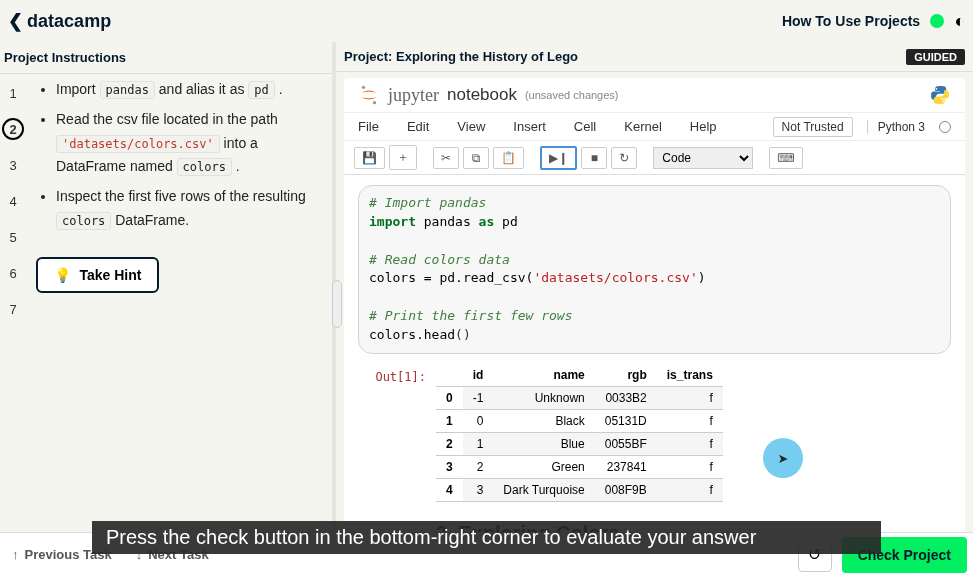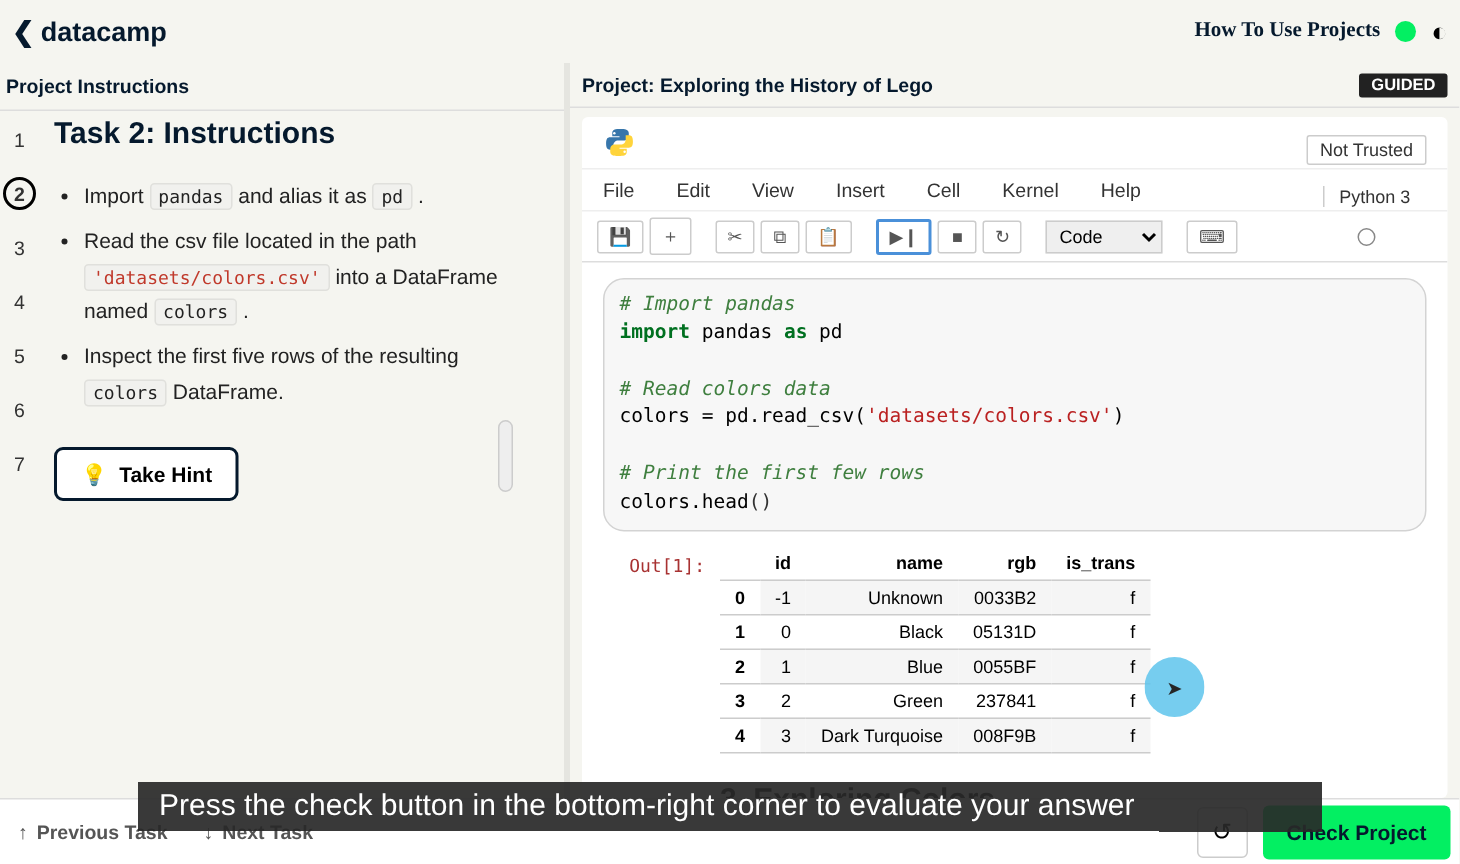--- a/index.html
+++ b/index.html
@@ -1,24 +1,24 @@
 <!DOCTYPE html>
 <html><head>
 <meta charset="utf-8">
 <style>
 * { box-sizing: border-box; margin: 0; padding: 0; }
 body { font-family: -apple-system, BlinkMacSystemFont, "Segoe UI", Arial, sans-serif; background: #f5f5f0; width: 973px; height: 576px; overflow: hidden; position: relative; }
 .topbar { display: flex; justify-content: space-between; align-items: center; padding: 6px 8px; height: 42px; background: #f5f5f0; }
 .logo { font-weight: 700; font-size: 18px; color: #05192d; display: flex; align-items: center; gap: 4px; }
 .logo-icon { font-weight: 900; }
 .topbar-right { display: flex; align-items: center; gap: 10px; }
-.howto { font-weight: 700; font-size: 14px; color: #05192d; font-family: Liberation Serif, serif; }
+.howto { font-weight: 700; font-size: 14px; color: #05192d; }
 .status-dot { width: 14px; height: 14px; background: #03ef62; border-radius: 50%; }
 .main { display: flex; height: calc(576px - 42px - 44px); }
-.left-col { width: 380px; display: flex; flex-direction: column; border-right: 4px solid #e5e5e0; }
+.left-col { width: 336px; display: flex; flex-direction: column; border-right: 4px solid #e5e5e0; }
 .left-header { padding: 8px 4px; font-weight: 700; font-size: 13px; color: #05192d; border-bottom: 1px solid #ddd; }
 .left-body { display: flex; flex: 1; overflow: hidden; }
 .task-nav { width: 26px; display: flex; flex-direction: column; gap: 14px; padding-top: 8px; align-items: center; }
 .task-num { font-size: 13px; color: #333; width: 22px; height: 22px; display: flex; align-items: center; justify-content: center; border-radius: 50%; cursor: pointer; }
 .task-num.active { border: 2px solid #000; font-weight: 700; }
 .instructions { flex: 1; padding: 4px 14px 10px 10px; overflow: auto; }
 .instructions h2 { font-size: 20px; font-weight: 800; color: #05192d; margin-bottom: 18px; }
 .instructions ul { padding-left: 20px; }
 .instructions li { font-size: 14px; line-height: 1.7; color: #222; margin-bottom: 6px; }
 code.inline { background: #f1f1ee; border: 1px solid #e0e0dc; border-radius: 3px; padding: 1px 5px; font-family: Menlo, Consolas, monospace; font-size: 12px; }
@@ -30,29 +30,29 @@
 .guided-badge { background: #222; color: #fff; font-size: 11px; font-weight: 700; padding: 2px 8px; border-radius: 2px; }
 .jupyter-wrap { background: #fff; margin: 6px 8px 0 8px; flex: 1; display: flex; flex-direction: column; overflow: hidden; border-radius: 4px; }
 .jupyter-header { display: flex; justify-content: space-between; align-items: center; padding: 6px 14px; border-bottom: 1px solid #eee; }
 .jup-brand { display: flex; align-items: center; gap: 8px; }
 .jup-logo-text { font-family: Georgia, serif; font-size: 18px; color: #666; }
 .nb-name { font-size: 17px; color: #333; }
 .unsaved { font-size: 11px; color: #888; }
 .py-logo { width: 22px; height: 22px; }
 .jup-menu { display: flex; gap: 28px; padding: 4px 14px; font-size: 13px; color: #333; border-bottom: 1px solid #eee; align-items: center; height: 28px; }
 .jup-menu-item { cursor: pointer; }
-.jup-menu-right { margin-left: auto; display: flex; align-items: center; gap: 14px; font-size: 12px; flex-direction: column; }
+.jup-menu-right { margin-left: auto; display: flex; align-items: center; gap: 14px; font-size: 12px; }
 .not-trusted { border: 1px solid #ccc; padding: 2px 8px; border-radius: 2px; cursor: pointer; }
 .kernel-name { color: #333; border-left: 1px solid #ccc; padding-left: 10px; }
 .kernel-ind { width: 12px; height: 12px; border: 1px solid #888; border-radius: 50%; }
 .jup-toolbar { display: flex; gap: 4px; padding: 4px 10px; border-bottom: 1px solid #ddd; align-items: center; height: 34px; }
 .tb-btn { border: 1px solid #ccc; background: #fff; padding: 3px 7px; font-size: 12px; border-radius: 2px; cursor: pointer; min-width: 26px; text-align: center; color: #555; }
 .tb-btn.selected { border: 2px solid #4a90d9; }
 .tb-sep { width: 8px; }
-.tb-select { border: 1px solid #ccc; padding: 2px 4px; font-size: 12px; width: 78px; }
+.tb-select { border: 1px solid #ccc; padding: 2px 4px; font-size: 12px; width: 100px; }
 .nb-body { flex: 1; overflow: auto; padding: 10px 14px; }
 .cell { display: flex; margin-bottom: 10px; }
 .prompt { width: 78px; text-align: right; padding-right: 10px; font-family: Menlo, Consolas, monospace; font-size: 12px; padding-top: 6px; }
 .prompt.in { color: #2e3f8f; }
 .prompt.out { color: #a83232; }
 .cell-content { flex: 1; }
 .code-box { border: 1px solid #d3d3d3; background: #f7f7f7; padding: 8px 10px; font-family: Menlo, Consolas, monospace; font-size: 13px; line-height: 1.45; border-radius: 14px; }
 .c-comment { color: #3f7f3f; font-style: italic; }
 .c-kw { color: #007020; font-weight: 700; }
 .c-str { color: #ba2121; }
@@ -94,21 +94,20 @@
       <div class="task-nav">
         <div class="task-num">1</div>
         <div class="task-num active">2</div>
         <div class="task-num">3</div>
         <div class="task-num">4</div>
         <div class="task-num">5</div>
         <div class="task-num">6</div>
         <div class="task-num">7</div>
       </div>
       <div class="instructions">
-        <h2>Task 2: Instructions</h2>
         <ul>
           <li>
             <span>Import </span><code class="inline">pandas</code><span> and alias it as </span><code class="inline">pd</code><span> .</span>
           </li>
           <li>
             <span>Read the csv file located in the path </span><code class="inline path">'datasets/colors.csv'</code><span> into a DataFrame named </span><code class="inline">colors</code><span> .</span>
           </li>
           <li>
             <span>Inspect the first five rows of the resulting </span><code class="inline">colors</code><span> DataFrame.</span>
           </li>
@@ -122,20 +121,31 @@
   </div>
 
   <div class="right-col">
     <div class="right-header">
       <span class="proj-title">Project: Exploring the History of Lego</span>
       <span class="guided-badge">GUIDED</span>
     </div>
     <div class="jupyter-wrap">
 
       <div class="jupyter-header">
+        <div class="jup-brand">
+          <svg class="py-logo" viewBox="0 0 40 40">
+              <circle cx="10" cy="6" r="3" fill="#999"></circle>
+              <path d="M6 16 Q20 8 34 16 Q20 12 6 16" fill="#f37626"></path>
+              <path d="M6 24 Q20 32 34 24 Q20 28 6 24" fill="#f37626"></path>
+              <circle cx="30" cy="34" r="3" fill="#999"></circle>
+            </svg>
+          <span class="jup-logo-text">jupyter</span>
+          <span class="nb-name">notebook</span>
+          <span class="unsaved">(unsaved changes)</span>
+        </div>
         <svg width="22" height="22" viewBox="0 0 32 32">
             <path d="M15 3c-4 0-6 1-6 4v3h7v1H7c-3 0-4 2-4 6s1 6 4 6h3v-4c0-3 2-5 5-5h6c2 0 4-2 4-4V7c0-3-3-4-6-4h-4z" fill="#3776ab"></path>
             <circle cx="11" cy="7" r="1.2" fill="#fff"></circle>
             <path d="M17 29c4 0 6-1 6-4v-3h-7v-1h9c3 0 4-2 4-6s-1-6-4-6h-3v4c0 3-2 5-5 5h-6c-2 0-4 2-4 4v3c0 3 3 4 6 4h4z" fill="#ffd43b"></path>
             <circle cx="21" cy="25" r="1.2" fill="#fff"></circle>
           </svg>
       </div>
 
       <div class="jup-menu">
         <span class="jup-menu-item">File</span>

